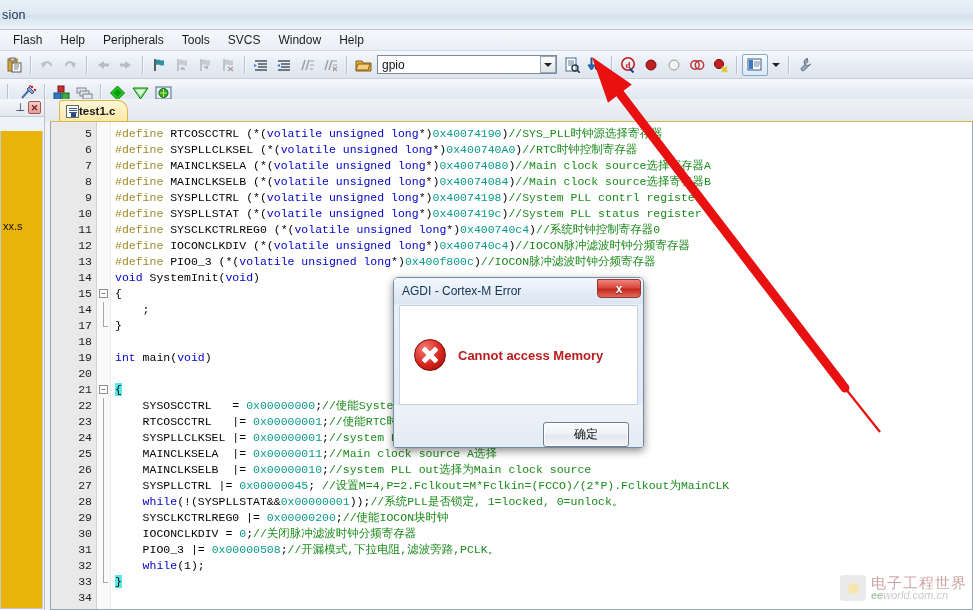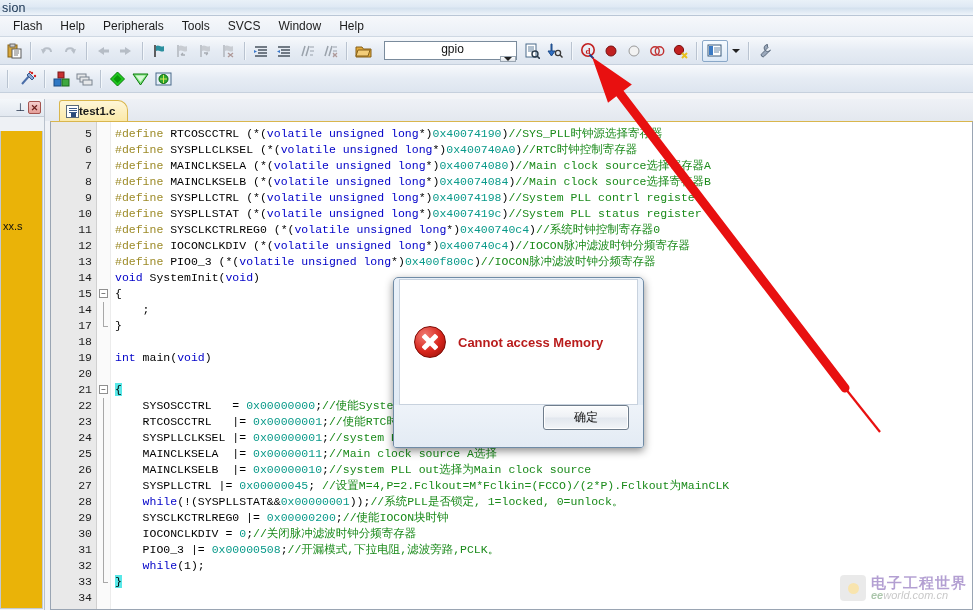--- a/index.html
+++ b/index.html
@@ -12,21 +12,21 @@
   }
   #app {
     position: relative;
     width: 973px; height: 610px;
     overflow: hidden;
     background: #f3f4f7;
   }
 
   
   .titlebar {
-    height: 16px;
+    height: 30px;
     background: linear-gradient(to bottom, #e9f1f8 0%, #dfe9f4 45%, #d4e1ee 55%, #eef4fa 100%);
     border-bottom: 1px solid #b9c6d6;
     display: flex; align-items: center;
     padding-left: 2px;
     font-size: 12px;
     color: #16314f;
     letter-spacing: .2px;
   }
   .titlebar .ttl { font-size: 12.5px; }
 
@@ -85,21 +85,21 @@
     background: linear-gradient(to bottom,#fdfdfd,#dfe4ea);
     border: 1px solid #9aa6b2;
     display: flex; align-items: center; justify-content: center;
   }
   .caret {
     width: 0; height: 0;
     border-left: 4px solid transparent;
     border-right: 4px solid transparent;
     border-top: 4px solid #222;
   }
-  .findbox { width: 133px; margin-left: 9px; flex-direction: column; }
+  .findbox { width: 180px; margin-left: 2px; }
   .targetbox { width: 158px; margin-left: 6px; }
 
   
   .workspace {
     position: absolute;
     top: 99px; left: 0; right: 0; bottom: 0;
     display: flex;
     background: #e8ecf2;
   }
 
@@ -342,21 +342,21 @@
     width: 19px; height: 5px;
     background: #fff;
     border-radius: 1px;
   }
   .err-icon:before { transform: translate(-50%,-50%) rotate(45deg); }
   .err-icon:after  { transform: translate(-50%,-50%) rotate(-45deg); }
   .err-msg { font-size: 13px; color: #b91c1c; font-weight: bold; }
   .dlg-footer {
     height: 42px;
     flex: 0 0 42px;
-    display: flex; align-items: flex-start; justify-content: flex-end;
+    display: flex; align-items: flex-end; justify-content: flex-end;
     padding-right: 14px;
     background: linear-gradient(to bottom,#eef3f9,#e3ebf4);
   }
   .dlg-btn {
     min-width: 86px; height: 25px;
     border: 1px solid #6f7d8c;
     border-radius: 3px;
     background: linear-gradient(to bottom,#fbfcfd 0%,#eef1f5 48%,#e2e7ee 52%,#f2f5f8 100%);
     font-size: 12px;
     color: #111;
@@ -381,21 +381,21 @@
     display: flex; align-items: center; justify-content: center;
   }
   .wm-logo:after {
     content: "";
     width: 11px; height: 11px;
     border-radius: 50%;
     background: #f0c040;
   }
   .wm-text { display: flex; flex-direction: column; line-height: 1.05; }
   .wm-cn {
-    font-size: 15px; font-weight: bold; color: #4c1d95;
+    font-size: 15px; font-weight: normal; color: #7f1d1d;
     letter-spacing: 1px;
   }
   .wm-en {
     font-size: 11px; font-style: italic; color: #7d7d7d;
   }
   .wm-en b { color: #3a7a3a; }
 
   
   svg { display: block; }
 </style>
@@ -760,20 +760,24 @@
         <stop offset="0" stop-color="#ee1414"></stop>
         <stop offset="1" stop-color="#d50808"></stop>
       </linearGradient>
     </defs>
     <path id="arrowTail" d="M845 388 L619.9345076415287 93.5467273887194" stroke="#e81010" stroke-width="9" stroke-linecap="round" fill="none"></path>
     <path d="M845 388 L880 432" stroke="#e81010" stroke-width="2.2" fill="none"></path>
     <polygon id="arrowHead" points="592,57 631.851918746546,84.43764880996004 623.5097309730339,90.8140038150916 616.3592843100236,96.27945096234721 608.0170965365115,102.65580596747877" fill="#e81010"></polygon>
   </svg>
 
   <div class="dialog">
+    <div class="dlg-title">
+      <span>AGDI - Cortex-M Error</span>
+      <span class="dlg-close">x</span>
+    </div>
     <div class="dlg-body">
       <span class="err-icon"></span>
       <span class="err-msg">Cannot access Memory</span>
     </div>
     <div class="dlg-footer">
       <div class="dlg-btn">确定</div>
     </div>
   </div>
 
   <div class="watermark">

